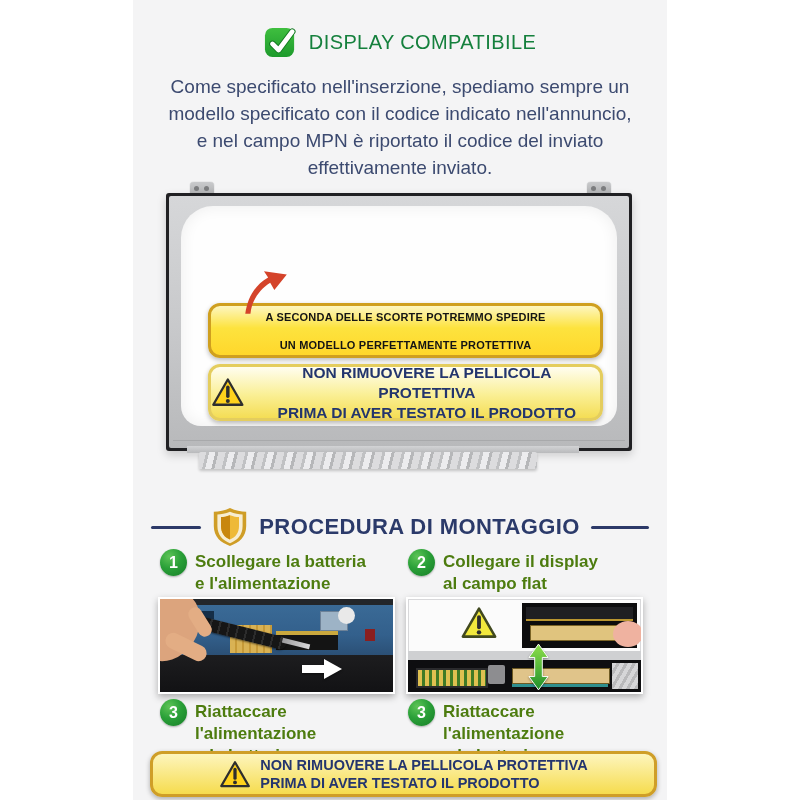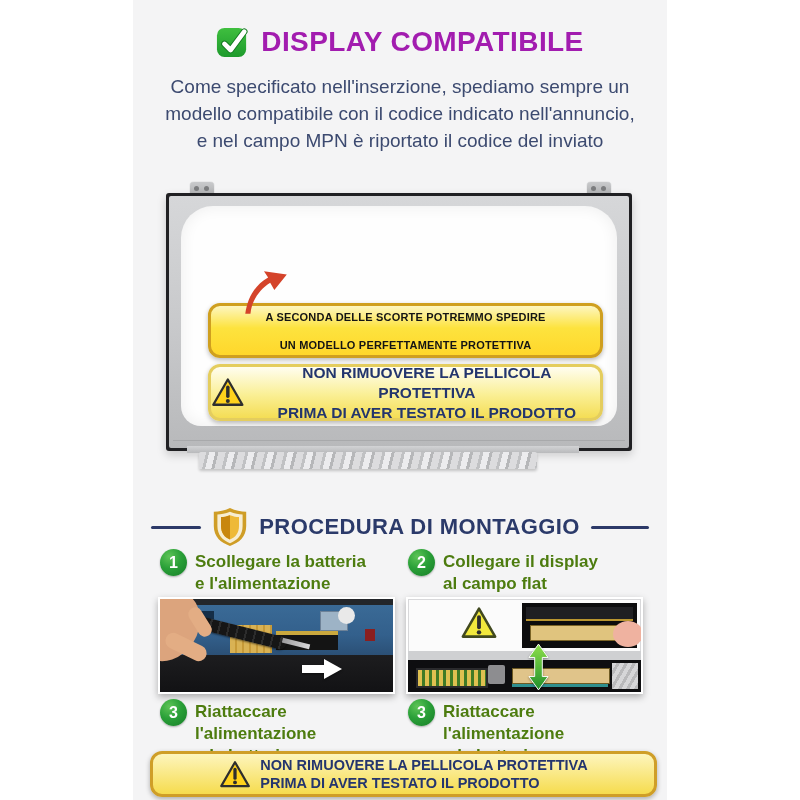--- a/index.html
+++ b/index.html
@@ -3,21 +3,21 @@
 <meta charset="utf-8">
 <style>
   html,body{margin:0;padding:0;background:#ffffff;}
   .page{position:relative;width:800px;height:800px;background:#ffffff;overflow:hidden;
         font-family:"Liberation Sans",sans-serif;}
   .content-col{position:absolute;left:133px;top:0;width:534px;height:800px;background:#f4f4f5;}
 
   
   .header{position:absolute;left:0;top:26px;width:534px;display:flex;align-items:center;
           justify-content:center;gap:13px;}
-  .header .title{font-size:28px;font-weight:bold;color:#a21caf;letter-spacing:.4px;}
+  .header .title{font-size:20px;font-weight:normal;color:#15803d;letter-spacing:.4px;}
 
   
   .intro{position:absolute;left:0;top:73px;width:534px;text-align:center;color:#3c4a70;
          font-size:19px;line-height:27px;}
 
   
   .panel{position:absolute;left:0;top:0;width:534px;height:480px;}
   .bracket{position:absolute;top:182px;width:24px;height:14px;background:linear-gradient(180deg,#c9cacc,#aeafb1);
            border-radius:4px 4px 0 0;box-shadow:0 0 1px #8f9092;}
   .bracket .hole{position:absolute;top:4px;width:5px;height:5px;border-radius:50%;background:#7c7d7f;}
@@ -140,22 +140,23 @@
         </defs>
         <rect x="1" y="2" width="31" height="31" rx="8" fill="url(#cg)"></rect>
         <path d="M9,19 L15.5,25.5 L30,6" fill="none" stroke="#127a20" stroke-width="7" stroke-linecap="round" stroke-linejoin="round"></path>
         <path d="M9,19 L15.5,25.5 L30,6" fill="none" stroke="#ffffff" stroke-width="5" stroke-linecap="round" stroke-linejoin="round"></path>
       </svg>
       <div class="title">DISPLAY COMPATIBILE</div>
     </div>
 
     <div class="intro">
       <div>Come specificato nell'inserzione, spediamo sempre un</div>
-      <div>modello compatibile con il codice indicato nell'annuncio,</div>
+      <div>modello specificato con il codice indicato nell'annuncio,</div>
       <div>e nel campo MPN è riportato il codice del inviato</div>
+      <div>effettivamente inviato.</div>
     </div>
 
     <div class="panel">
       <div class="bracket left">
         <div class="hole h1"></div>
           <div class="hole h2"></div>
       </div>
       <div class="bracket right">
         <div class="hole h1"></div>
           <div class="hole h2"></div>

